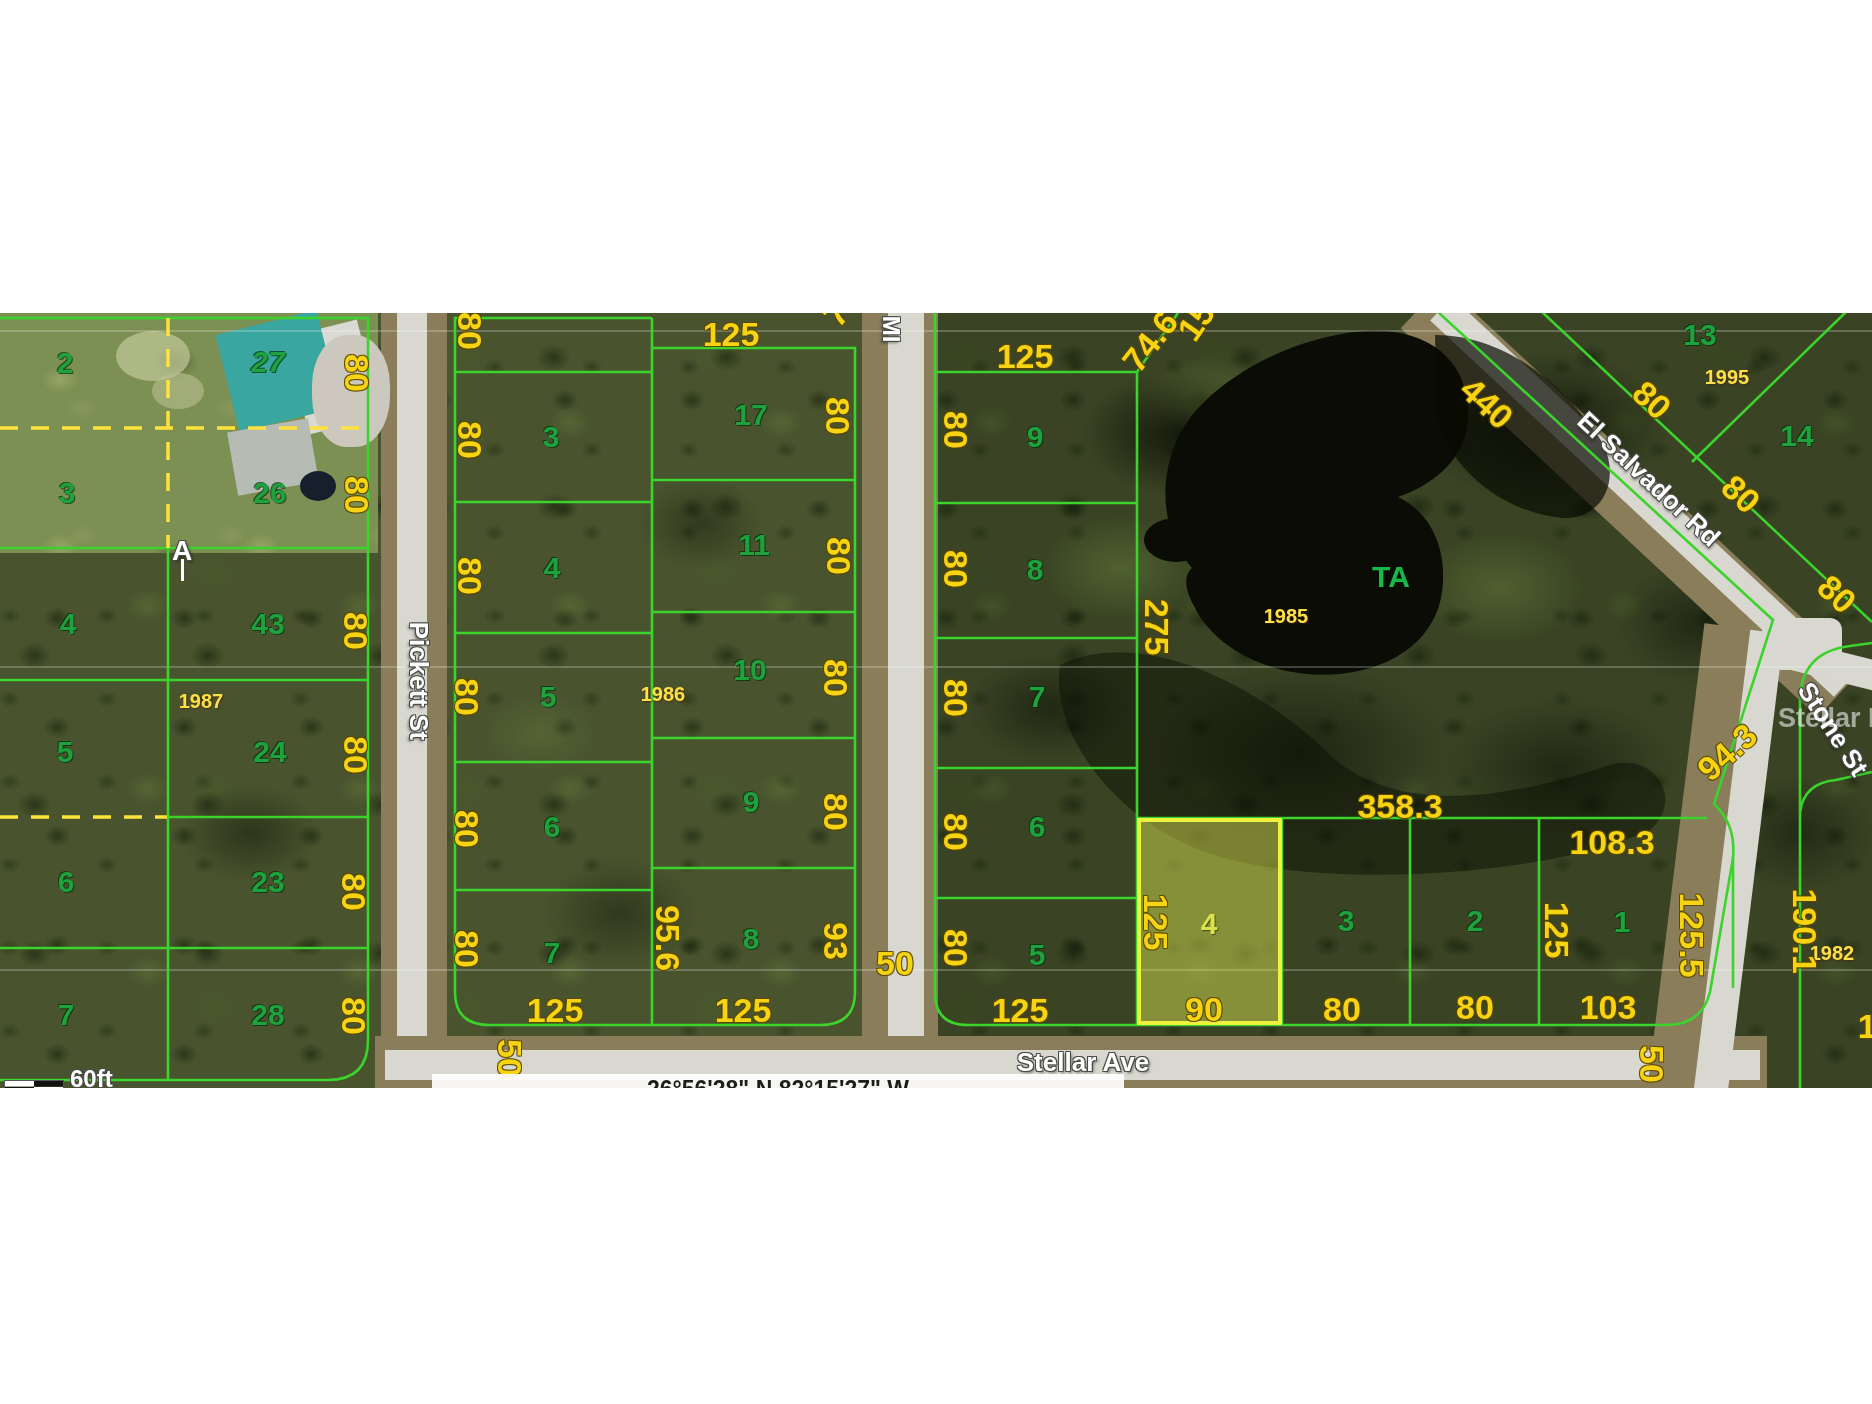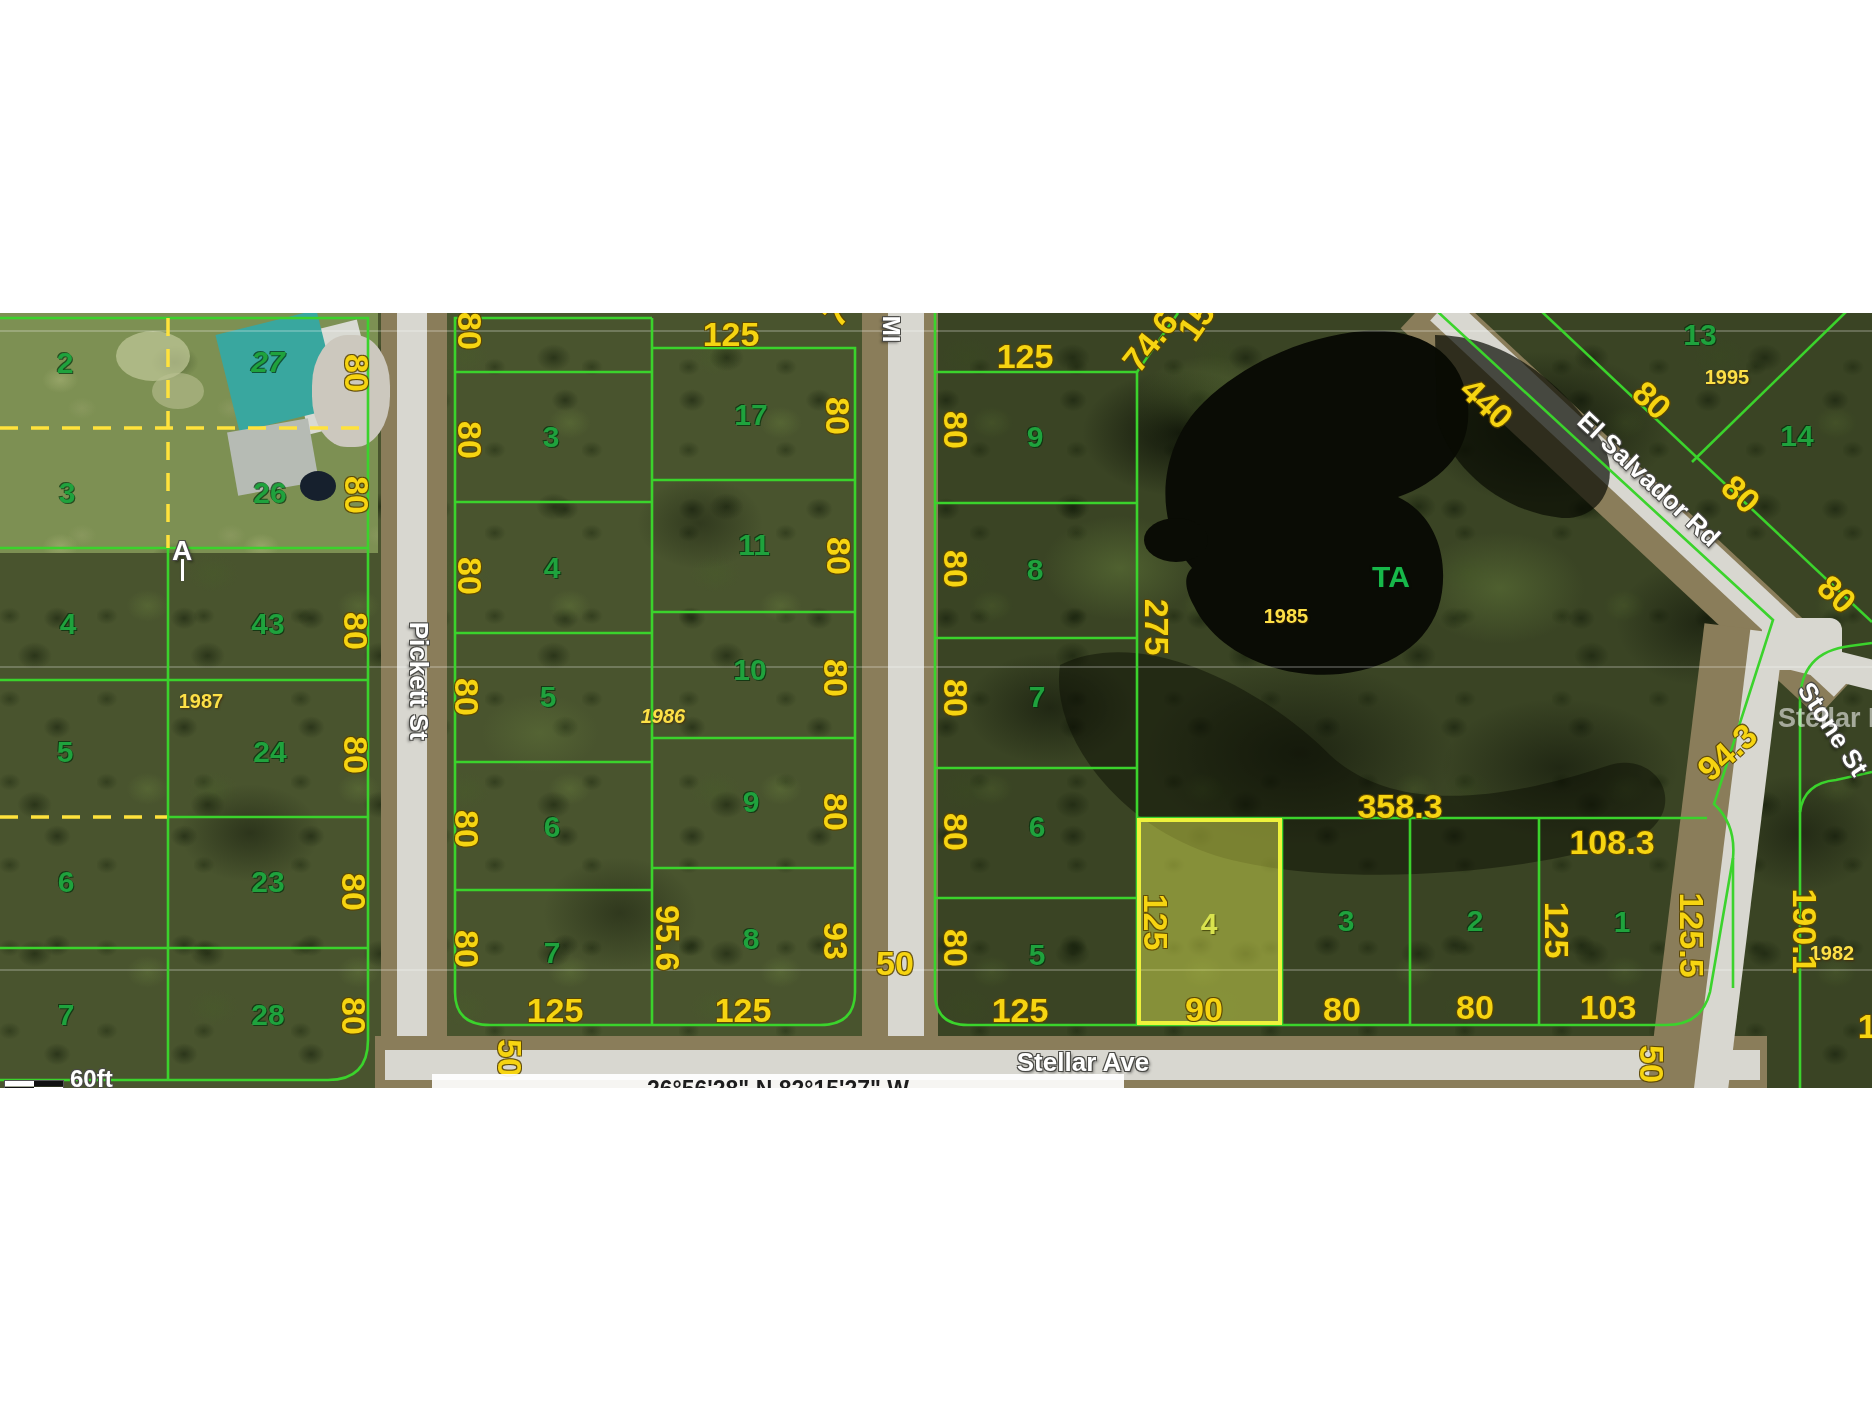--- a/index.html
+++ b/index.html
@@ -204,21 +204,21 @@
         <div class="lbl num" style="left: 551px; top: 437px; transform: translate(-50%, -50%);">3</div>
         <div class="lbl num" style="left: 552px; top: 568px; transform: translate(-50%, -50%);">4</div>
         <div class="lbl num" style="left: 548px; top: 697px; transform: translate(-50%, -50%);">5</div>
         <div class="lbl num" style="left: 552px; top: 827px; transform: translate(-50%, -50%);">6</div>
         <div class="lbl num" style="left: 552px; top: 953px; transform: translate(-50%, -50%);">7</div>
         <div class="lbl num" style="left: 751px; top: 415px; transform: translate(-50%, -50%);">17</div>
         <div class="lbl num" style="left: 754px; top: 545px; transform: translate(-50%, -50%);">11</div>
         <div class="lbl num" style="left: 750px; top: 670px; transform: translate(-50%, -50%);">10</div>
         <div class="lbl num" style="left: 751px; top: 802px; transform: translate(-50%, -50%);">9</div>
         <div class="lbl num" style="left: 751px; top: 939px; transform: translate(-50%, -50%);">8</div>
-        <div class="lbl blk" style="left: 663px; top: 716px; transform: translate(-50%, -50%); font-style: italic;">1986</div>
+        <div class="lbl blk" style="left: 663px; top: 694px; transform: translate(-50%, -50%);">1986</div>
         <div class="lbl dim" style="left: 470px; top: 331px; transform: translate(-50%, -50%) rotate(90deg);">80</div>
         <div class="lbl dim" style="left: 470px; top: 440px; transform: translate(-50%, -50%) rotate(90deg);">80</div>
         <div class="lbl dim" style="left: 470px; top: 576px; transform: translate(-50%, -50%) rotate(90deg);">80</div>
         <div class="lbl dim" style="left: 467px; top: 697px; transform: translate(-50%, -50%) rotate(90deg);">80</div>
         <div class="lbl dim" style="left: 467px; top: 829px; transform: translate(-50%, -50%) rotate(90deg);">80</div>
         <div class="lbl dim" style="left: 467px; top: 949px; transform: translate(-50%, -50%) rotate(90deg);">80</div>
         <div class="lbl dim" style="left: 838px; top: 416px; transform: translate(-50%, -50%) rotate(90deg);">80</div>
         <div class="lbl dim" style="left: 839px; top: 556px; transform: translate(-50%, -50%) rotate(90deg);">80</div>
         <div class="lbl dim" style="left: 836px; top: 678px; transform: translate(-50%, -50%) rotate(90deg);">80</div>
         <div class="lbl dim" style="left: 836px; top: 812px; transform: translate(-50%, -50%) rotate(90deg);">80</div>

